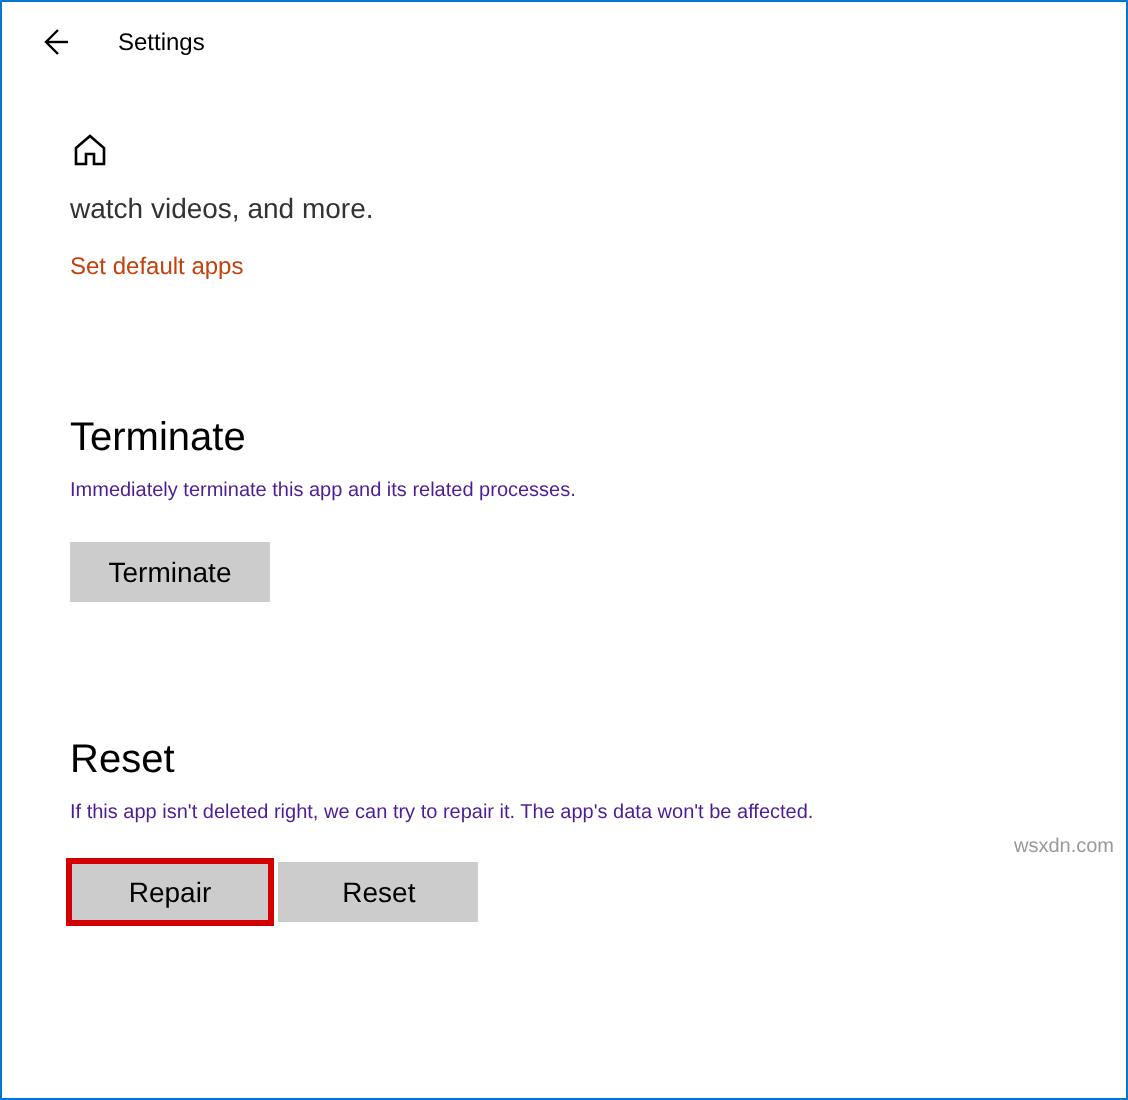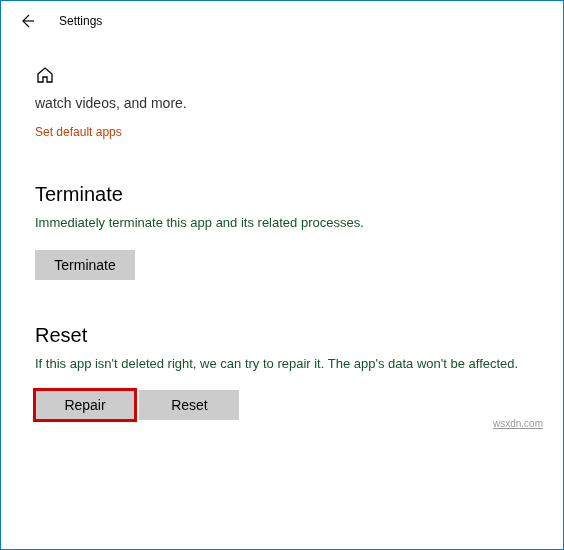--- a/index.html
+++ b/index.html
@@ -46,31 +46,31 @@
       font-size: 14px;
       color: #333;
       margin-bottom: 14px;
     }
     .link {
       color: #c2410c;
       font-size: 12px;
       cursor: pointer;
     }
     .section {
-      margin-top: 44px;
+      margin-top: 68px;
     }
     .section-title {
       font-size: 20px;
       font-weight: 400;
       color: #000;
       margin-bottom: 8px;
     }
     .section-desc {
-      font-size: 13px;
-      color: #14532d;
+      font-size: 10px;
+      color: #4c1d95;
       line-height: 1.35;
       margin-bottom: 18px;
     }
     .btn {
       background: #cccccc;
       border: none;
       font-size: 14px;
       color: #000;
       padding: 7px 0;
       width: 100px;
@@ -84,25 +84,24 @@
       text-align: center;
     }
     .desc2 {
       margin-top: 18px;
       margin-bottom: 18px;
       font-size: 14px;
       color: #000;
     }
     .watermark-v {
       position: absolute;
-      right: 20px;
+      right: 6px;
       bottom: 120px;
       font-size: 10px;
       color: #999;
-      text-decoration: underline;
     }
   </style>
 </head>
 <body>
 
 <div class="header">
   <div class="back-btn">
     <svg width="16" height="16" viewBox="0 0 16 16" fill="none">
       <path d="M10 2 L4 8 L10 14" stroke="#000" stroke-width="1.2" fill="none"></path>
       <path d="M4 8 L15 8" stroke="#000" stroke-width="1.2"></path>

